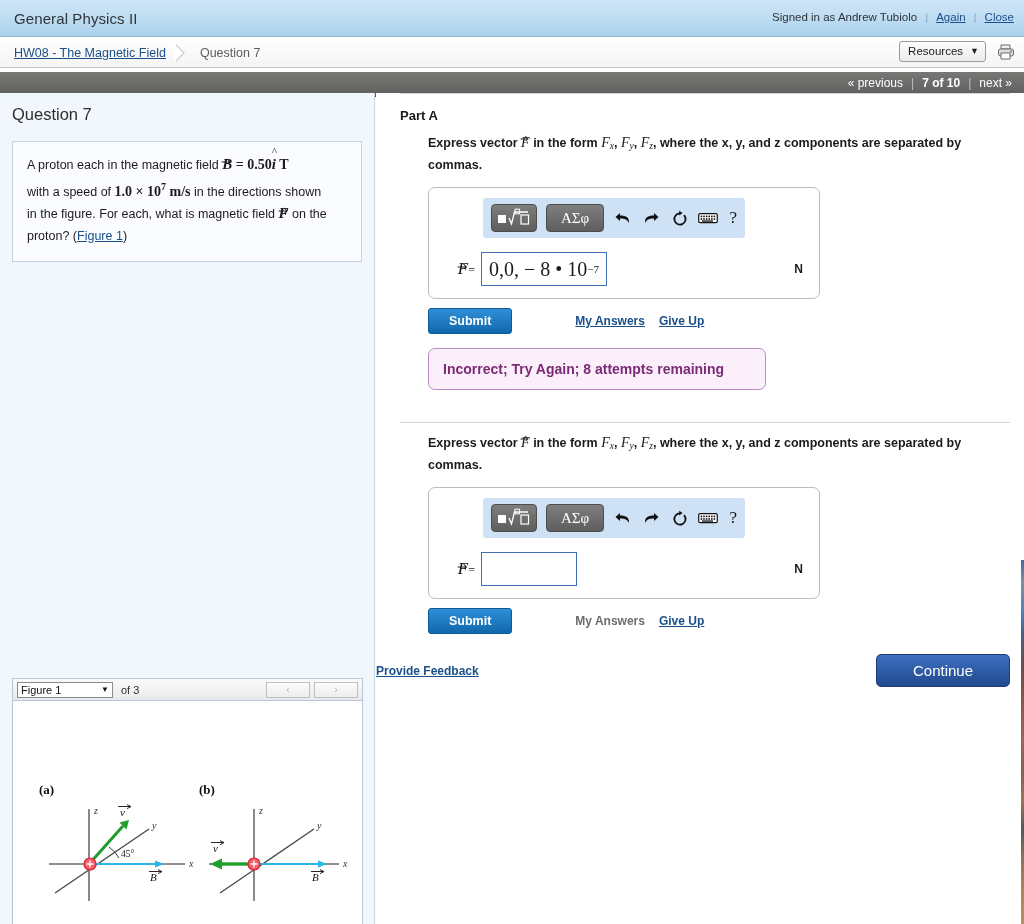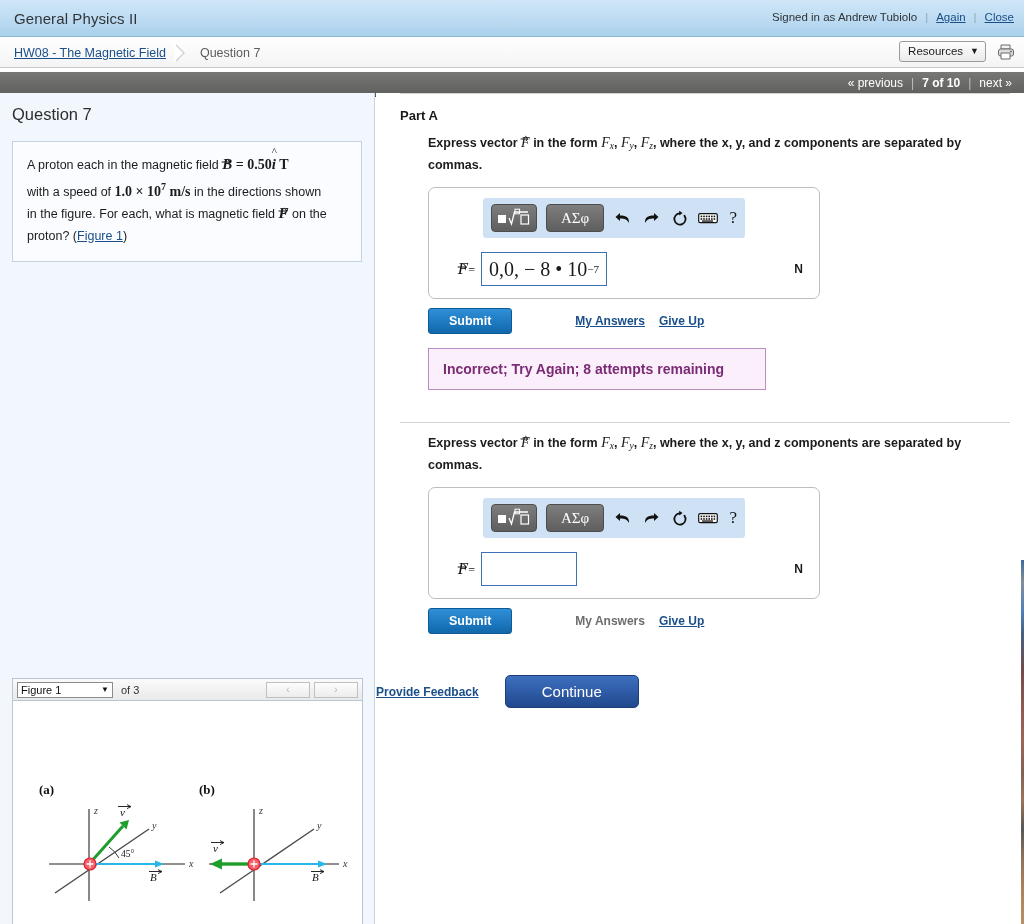--- a/index.html
+++ b/index.html
@@ -212,29 +212,29 @@
     padding: 5px 20px; cursor: pointer;
   }
   .lnk { color: #1a4f8a; text-decoration: underline; font-size: 12px; font-weight: bold; cursor: pointer; }
   .lnk.muted { color: #6d6d6d; text-decoration: none; cursor: default; }
   .sub-row .gap1 { width: 63px; }
   .sub-row .gap2 { width: 14px; }
 
   
   .fb-box {
     margin: 14px 0 0 52px; width: 338px;
-    border: 1px solid #b98dc4; border-radius: 0;
+    border: 1px solid #b98dc4; border-radius: 7px;
     background: #fbeffb;
     padding: 12px 14px; font-size: 14px; font-weight: bold; color: #7b2a74;
   }
 
   
   .bottom-row {
-    margin: 41px 14px 0 0; display: flex; align-items: center;
-    justify-content: flex-start; gap: 26px;
+    margin: 20px 14px 0 0; display: flex; align-items: center;
+    justify-content: space-between; gap: 26px;
   }
   .btn-continue {
     background: linear-gradient(to bottom,#3d6fbf,#21498e);
     border: 1px solid #1c3f7c; border-radius: 5px;
     color: #ffffff; font-size: 15px; padding: 7px 36px; cursor: pointer;
   }
 
   
   .edge-strip {
     position: absolute; right: 0; top: 560px; width: 3px; height: 364px;

